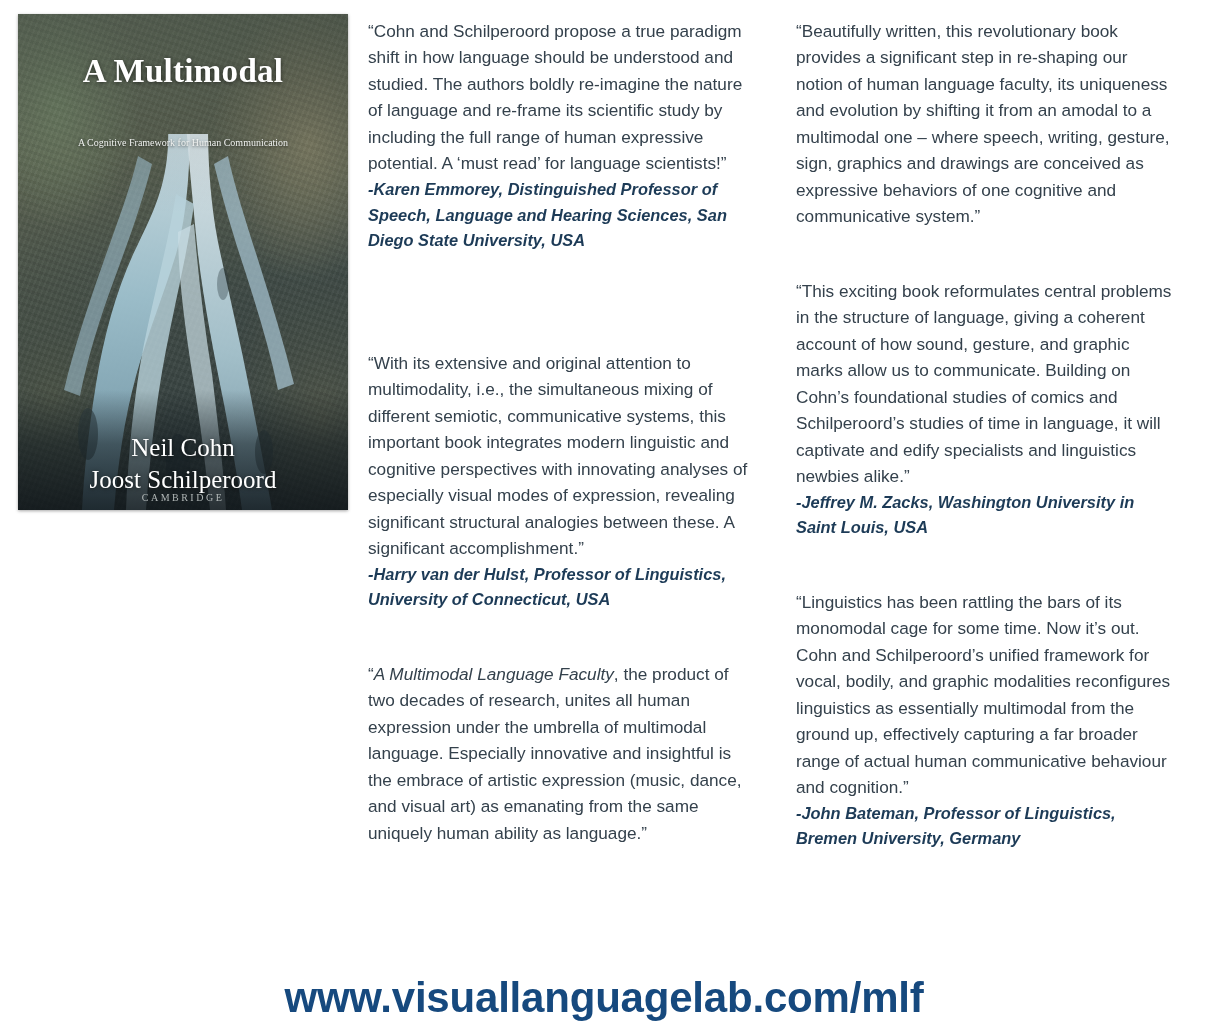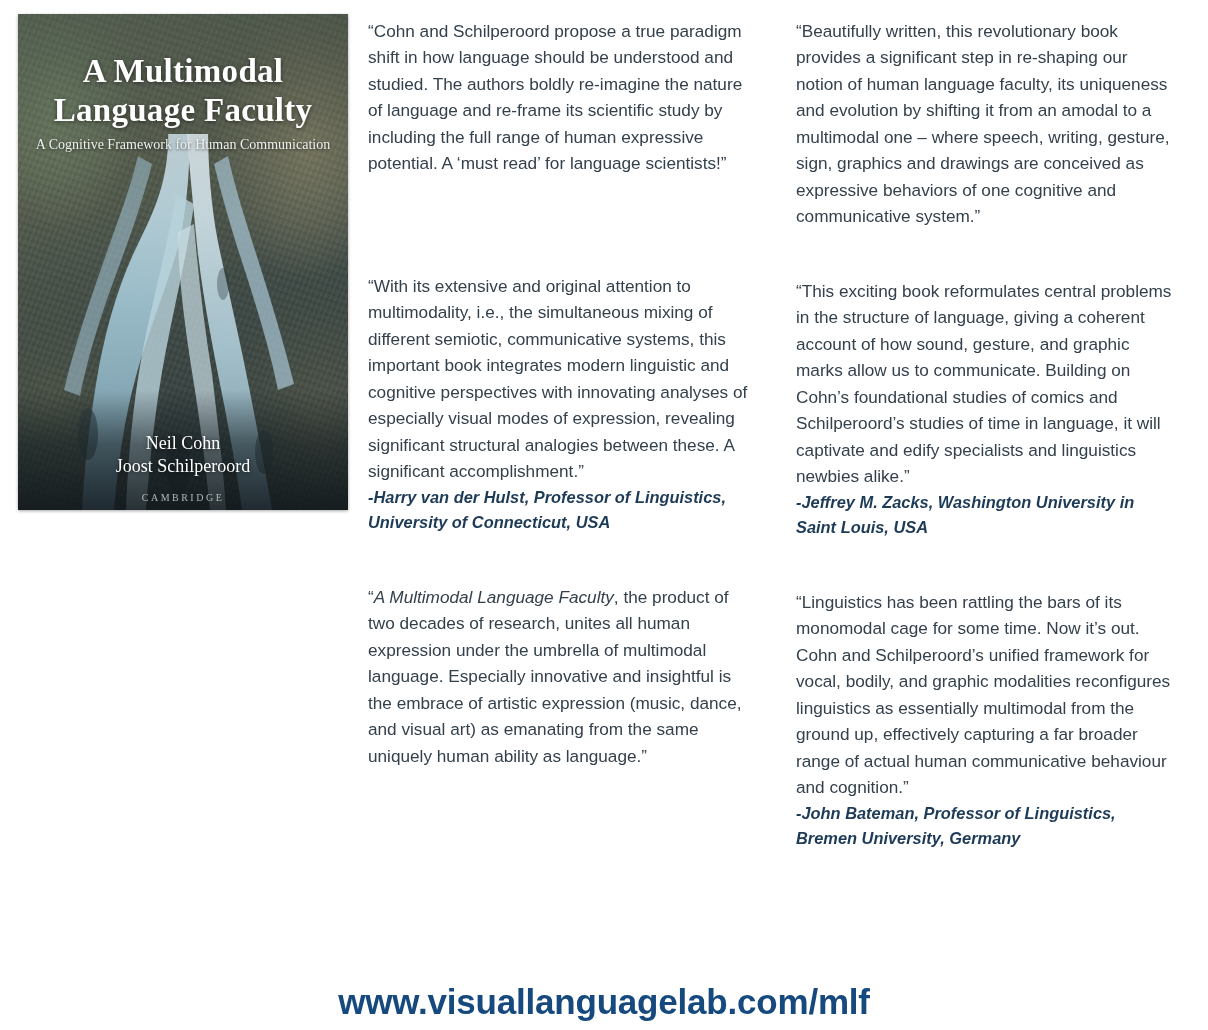--- a/index.html
+++ b/index.html
@@ -85,32 +85,32 @@
     letter-spacing: .3px;
     text-shadow: 0 1px 4px rgba(0,0,0,0.55);
   }
   .cover-subtitle {
     position: absolute;
     left: 0; right: 0;
     top: 123px;
     text-align: center;
     color: #f0f2f0;
     font-family: "Liberation Serif", serif;
-    font-size: 14px;
+    font-size: 10px;
     line-height: 1.2;
     text-shadow: 0 1px 3px rgba(0,0,0,0.6);
   }
   .cover-authors {
     position: absolute;
     left: 0; right: 0;
     top: 418px;
     text-align: center;
     color: #ffffff;
     font-family: "Liberation Serif", serif;
-    font-size: 18px;
+    font-size: 25px;
     line-height: 1.28;
     text-shadow: 0 1px 4px rgba(0,0,0,0.6);
   }
   .cover-publisher {
     position: absolute;
     left: 0; right: 0;
     bottom: 7px;
     text-align: center;
     color: #c9cfce;
     font-family: "Liberation Serif", serif;
@@ -152,21 +152,21 @@
     margin: 0;
   }
 
   
   .footer-url {
     position: absolute;
     left: 0; right: 0;
     bottom: 8px;
     text-align: center;
     color: #16497e;
-    font-size: 35px;
+    font-size: 42px;
     font-weight: 700;
     letter-spacing: -0.2px;
   }
 </style>
 </head>
 <body>
 
 <div class="page">
 
   <div class="cover-wrap">
@@ -195,37 +195,37 @@
           <ellipse cx="70" cy="300" rx="10" ry="26" fill="#2c3a3e" opacity="0.55"></ellipse>
           <ellipse cx="246" cy="318" rx="9" ry="22" fill="#2c3a3e" opacity="0.5"></ellipse>
           <ellipse cx="160" cy="330" rx="12" ry="30" fill="#1f2b30" opacity="0.45"></ellipse>
           <ellipse cx="205" cy="150" rx="6" ry="16" fill="#24333a" opacity="0.35"></ellipse>
         </svg>
       </div>
       <div class="topshade"></div>
       <div class="darkband"></div>
       <div class="cover-title">
         <div>A Multimodal</div>
-        <div>Language Faculty</div>
       </div>
       <div class="cover-subtitle">A Cognitive Framework for Human Communication</div>
       <div class="cover-authors">
         <div>Neil Cohn</div>
         <div>Joost Schilperoord</div>
       </div>
       <div class="cover-publisher">CAMBRIDGE</div>
     </div>
   </div>
 
   <div class="columns">
 
     <div class="col">
 
       <div class="blurb" style="margin-bottom:96px;">
         <p class="quote">“Cohn and Schilperoord propose a true paradigm shift in how language should be understood and studied. The authors boldly re-imagine the nature of language and re-frame its scientific study by including the full range of human expressive potential. A ‘must read’ for language scientists!”</p>
+        <p class="attrib">-Karen Emmorey, Distinguished Professor of Speech, Language and Hearing Sciences, San Diego State University, USA</p>
       </div>
 
       <div class="blurb" style="margin-bottom:48px;">
         <p class="quote">“With its extensive and original attention to multimodality, i.e., the simultaneous mixing of different semiotic, communicative systems, this important book integrates modern linguistic and cognitive perspectives with innovating analyses of especially visual modes of expression, revealing significant structural analogies between these. A significant accomplishment.”</p>
         <p class="attrib">-Harry van der Hulst, Professor of Linguistics, University of Connecticut, USA</p>
       </div>
 
       <div class="blurb">
         <p class="quote"><span>“</span><em>A Multimodal Language Faculty</em><span>, the product of two decades of research, unites all human expression under the umbrella of multimodal language. Especially innovative and insightful is the embrace of artistic expression (music, dance, and visual art) as emanating from the same uniquely human ability as language.”</span></p>
       </div>

